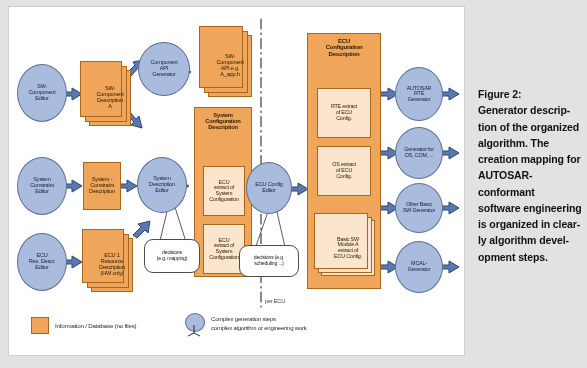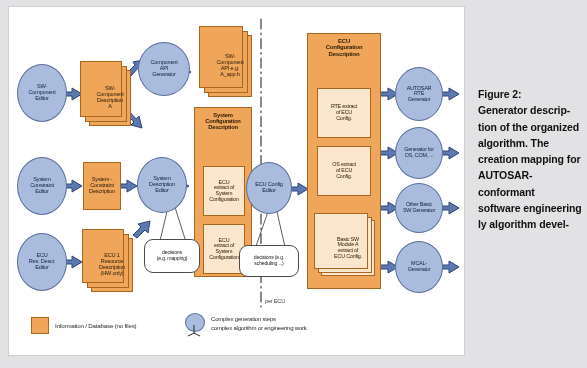--- a/index.html
+++ b/index.html
@@ -308,16 +308,18 @@
   </div>
 
   <div id="caption">
     <span class="blurline">Figure 2:</span>
     <span class="blurline">Generator descrip-</span>
     <span class="blurline">tion of the organized</span>
     <span class="blurline">algorithm. The</span>
     <span class="blurline">creation mapping for</span>
     <span class="blurline">AUTOSAR-conformant</span>
     <span class="blurline">software engineering</span>
+    <span class="blurline">is organized in clear-</span>
     <span class="blurline">ly algorithm devel-</span>
+    <span class="blurline">opment steps.</span>
   </div>
 
 </div>
 
 </body></html>

